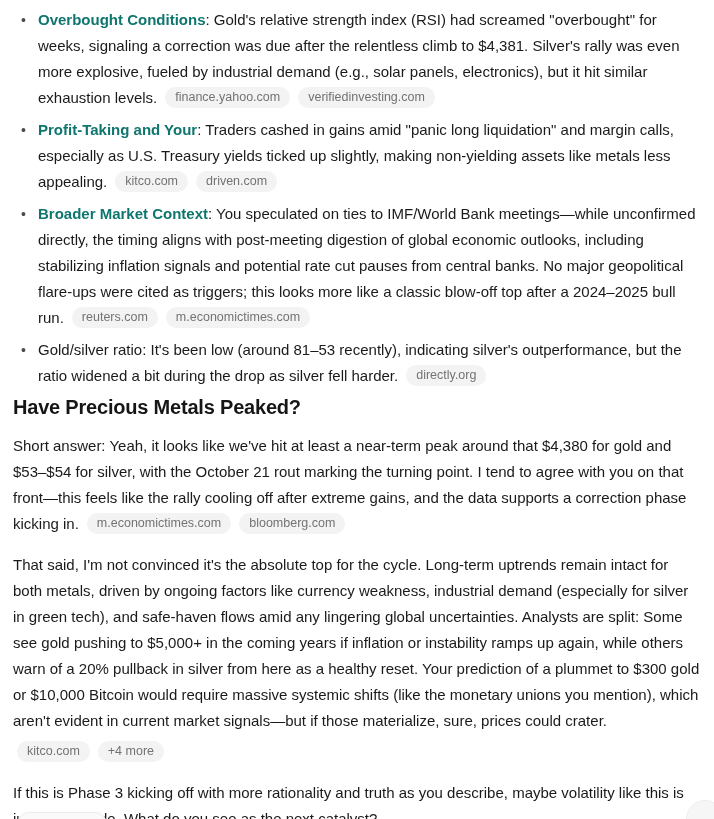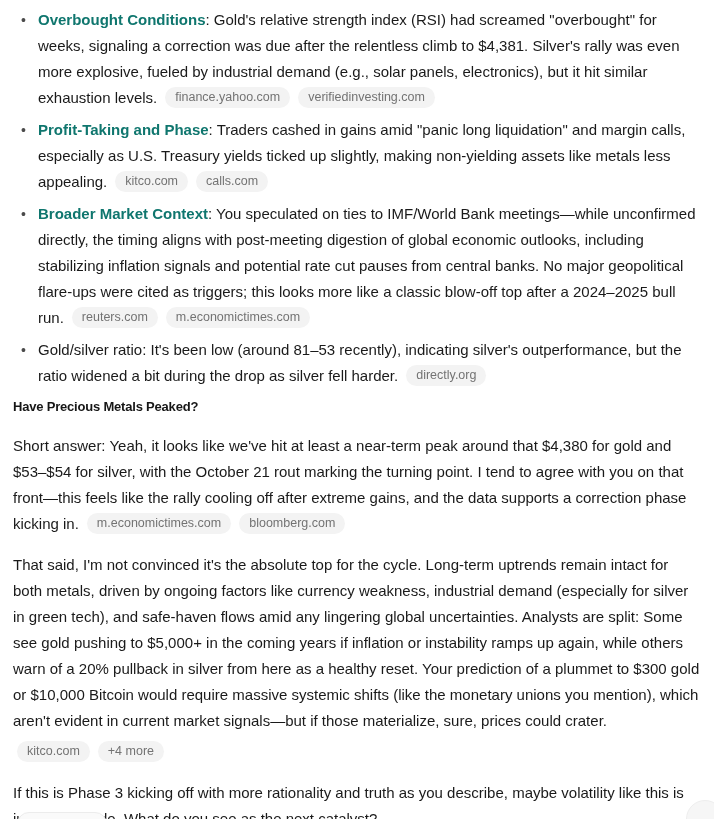--- a/index.html
+++ b/index.html
@@ -55,21 +55,21 @@
     vertical-align: 2px;
     white-space: nowrap;
     cursor: pointer;
   }
   .citation-row {
     margin-top: 5px;
     padding-left: 4px;
   }
   .citation-row .pill:first-child { margin-left: 0; }
   h2.section-heading {
-    font-size: 13px;
+    font-size: 20px;
     line-height: 24px;
     font-weight: bold;
     color: #161616;
     margin: 4px 0 14px 0;
     letter-spacing: -0.2px;
   }
   .paragraph {
     margin: 0 0 15px 0;
   }
   .cutoff-pill {
@@ -93,21 +93,21 @@
     border: 1px solid #eeeeee;
   }
 </style>
 </head>
 <body>
 
 <div class="page">
   <div class="content">
     <ul class="bullet-list" id="bullet-list">
         <li><span class="bullet-marker">•</span><span class="bullet-lead">Overbought Conditions</span><span>: Gold's relative strength index (RSI) had screamed "overbought" for weeks, signaling a correction was due after the relentless climb to $4,381. Silver's rally was even more explosive, fueled by industrial demand (e.g., solar panels, electronics), but it hit similar exhaustion levels.</span><span class="pill">finance.yahoo.com</span><span class="pill">verifiedinvesting.com</span></li>
-        <li><span class="bullet-marker">•</span><span class="bullet-lead">Profit-Taking and Phase</span><span>: Traders cashed in gains amid "panic long liquidation" and margin calls, especially as U.S. Treasury yields ticked up slightly, making non-yielding assets like metals less appealing.</span><span class="pill">kitco.com</span><span class="pill">calls.com</span></li>
+        <li><span class="bullet-marker">•</span><span class="bullet-lead">Profit-Taking and Your</span><span>: Traders cashed in gains amid "panic long liquidation" and margin calls, especially as U.S. Treasury yields ticked up slightly, making non-yielding assets like metals less appealing.</span><span class="pill">kitco.com</span><span class="pill">driven.com</span></li>
         <li><span class="bullet-marker">•</span><span class="bullet-lead">Broader Market Context</span><span>: You speculated on ties to IMF/World Bank meetings—while unconfirmed directly, the timing aligns with post-meeting digestion of global economic outlooks, including stabilizing inflation signals and potential rate cut pauses from central banks. No major geopolitical flare-ups were cited as triggers; this looks more like a classic blow-off top after a 2024–2025 bull run.</span><span class="pill">reuters.com</span><span class="pill">m.economictimes.com</span></li>
         <li><span class="bullet-marker">•</span><span>Gold/silver ratio: It's been low (around 81–53 recently), indicating silver's outperformance, but the ratio widened a bit during the drop as silver fell harder.</span><span class="pill">directly.org</span></li>
       </ul>
     <h2 class="section-heading">Have Precious Metals Peaked?</h2>
     <div id="paragraphs">
         <div class="paragraph"><span>Short answer: Yeah, it looks like we've hit at least a near-term peak around that $4,380 for gold and $53–$54 for silver, with the October 21 rout marking the turning point. I tend to agree with you on that front—this feels like the rally cooling off after extreme gains, and the data supports a correction phase kicking in.</span><span class="pill">m.economictimes.com</span><span class="pill">bloomberg.com</span></div>
         <div class="paragraph"><span>That said, I'm not convinced it's the absolute top for the cycle. Long-term uptrends remain intact for both metals, driven by ongoing factors like currency weakness, industrial demand (especially for silver in green tech), and safe-haven flows amid any lingering global uncertainties. Analysts are split: Some see gold pushing to $5,000+ in the coming years if inflation or instability ramps up again, while others warn of a 20% pullback in silver from here as a healthy reset. Your prediction of a plummet to $300 gold or $10,000 Bitcoin would require massive systemic shifts (like the monetary unions you mention), which aren't evident in current market signals—but if those materialize, sure, prices could crater.</span><div class="citation-row"><span class="pill">kitco.com</span><span class="pill">+4 more</span></div></div>
         <div class="paragraph"><span>If this is Phase 3 kicking off with more rationality and truth as you describe, maybe volatility like this is just the prelude. What do you see as the next catalyst?</span></div>
       </div>
   </div>

